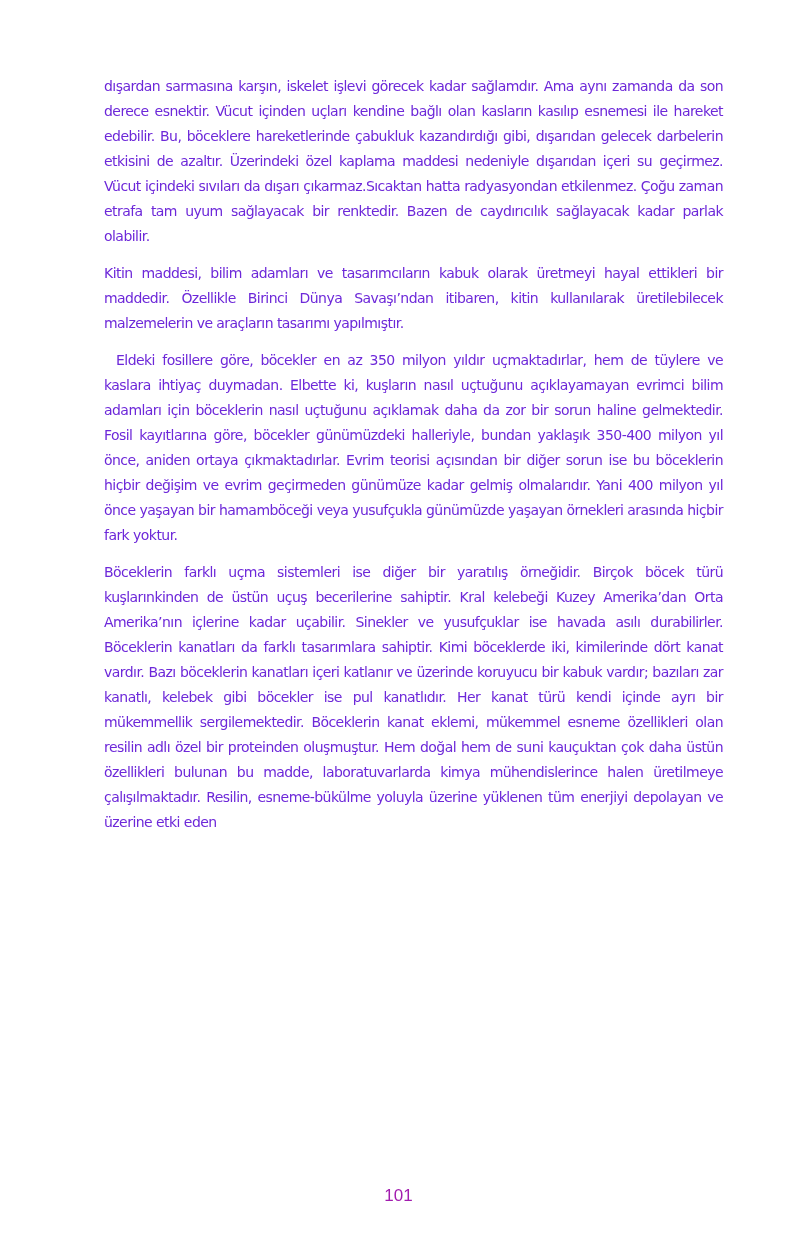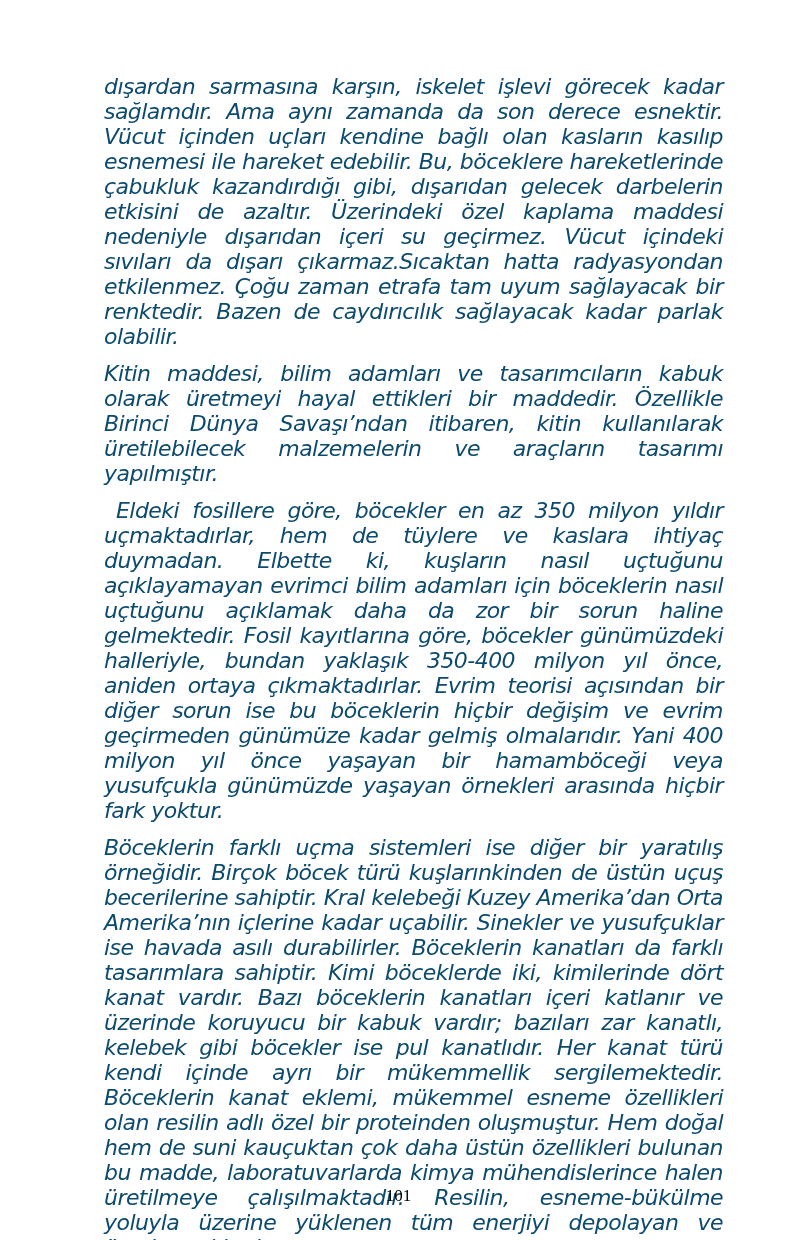--- a/index.html
+++ b/index.html
@@ -14,43 +14,42 @@
       overflow: hidden;
     }
     .page {
       position: absolute;
       left: 104px;
       top: 74px;
       width: 619px;
     }
     .para {
       font-family: "DejaVu Sans", sans-serif;
-      font-style: italic;
-      font-size: 22px;
+      font-size: 14px;
       line-height: 25px;
-      color: #0c4a6e;
+      color: #6d28d9;
       text-align: justify;
       text-align-last: left;
       margin: 0 0 12px 0;
       letter-spacing: -0.55px;
       word-spacing: 0px;
       hyphens: none;
     }
     .para.indent {
       text-indent: 12px;
     }
     .page-number {
       position: absolute;
       left: 0;
       width: 797px;
       top: 1186px;
       text-align: center;
-      font-family: Liberation Serif, serif;
+      font-family: Liberation Sans, sans-serif;
       font-size: 17px;
-      color: #000000;
+      color: #a21caf;
     }
   </style>
 </head>
 <body>
 
 <div class="page">
   <p class="para">dışardan sarmasına karşın, iskelet işlevi görecek kadar sağlamdır. Ama aynı zamanda da son derece esnektir. Vücut içinden uçları kendine bağlı olan kasların kasılıp esnemesi ile hareket edebilir. Bu, böceklere hareketlerinde çabukluk kazandırdığı gibi, dışarıdan gelecek darbelerin etkisini de azaltır. Üzerindeki özel kaplama maddesi nedeniyle dışarıdan içeri su geçirmez. Vücut içindeki sıvıları da dışarı çıkarmaz.Sıcaktan hatta radyasyondan etkilenmez. Çoğu zaman etrafa tam uyum sağlayacak bir renktedir. Bazen de caydırıcılık sağlayacak kadar parlak olabilir.</p>
   <p class="para">Kitin maddesi, bilim adamları ve tasarımcıların kabuk olarak üretmeyi hayal ettikleri bir maddedir. Özellikle Birinci Dünya Savaşı’ndan itibaren, kitin kullanılarak üretilebilecek malzemelerin ve araçların tasarımı yapılmıştır.</p>
   <p class="para indent">Eldeki fosillere göre, böcekler en az 350 milyon yıldır uçmaktadırlar, hem de tüylere ve kaslara ihtiyaç duymadan. Elbette ki, kuşların nasıl uçtuğunu açıklayamayan evrimci bilim adamları için böceklerin nasıl uçtuğunu açıklamak daha da zor bir sorun haline gelmektedir. Fosil kayıtlarına göre, böcekler günümüzdeki halleriyle, bundan yaklaşık 350-400 milyon yıl önce, aniden ortaya çıkmaktadırlar. Evrim teorisi açısından bir diğer sorun ise bu böceklerin hiçbir değişim ve evrim geçirmeden günümüze kadar gelmiş olmalarıdır. Yani 400 milyon yıl önce yaşayan bir hamamböceği veya yusufçukla günümüzde yaşayan örnekleri arasında hiçbir fark yoktur.</p>
   <p class="para">Böceklerin farklı uçma sistemleri ise diğer bir yaratılış örneğidir. Birçok böcek türü kuşlarınkinden de üstün uçuş becerilerine sahiptir. Kral kelebeği Kuzey Amerika’dan Orta Amerika’nın içlerine kadar uçabilir. Sinekler ve yusufçuklar ise havada asılı durabilirler. Böceklerin kanatları da farklı tasarımlara sahiptir. Kimi böceklerde iki, kimilerinde dört kanat vardır. Bazı böceklerin kanatları içeri katlanır ve üzerinde koruyucu bir kabuk vardır; bazıları zar kanatlı, kelebek gibi böcekler ise pul kanatlıdır. Her kanat türü kendi içinde ayrı bir mükemmellik sergilemektedir. Böceklerin kanat eklemi, mükemmel esneme özellikleri olan resilin adlı özel bir proteinden oluşmuştur. Hem doğal hem de suni kauçuktan çok daha üstün özellikleri bulunan bu madde, laboratuvarlarda kimya mühendislerince halen üretilmeye çalışılmaktadır. Resilin, esneme-bükülme yoluyla üzerine yüklenen tüm enerjiyi depolayan ve üzerine etki eden</p>

